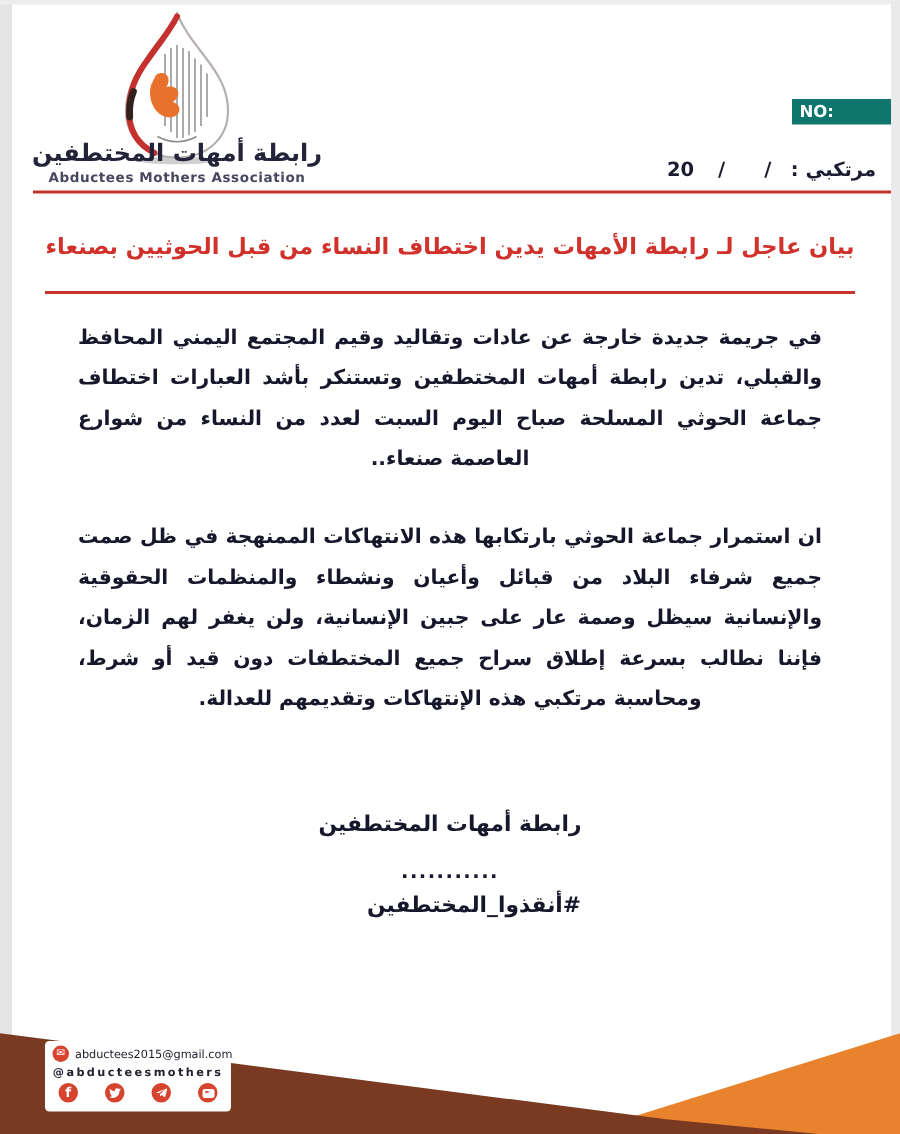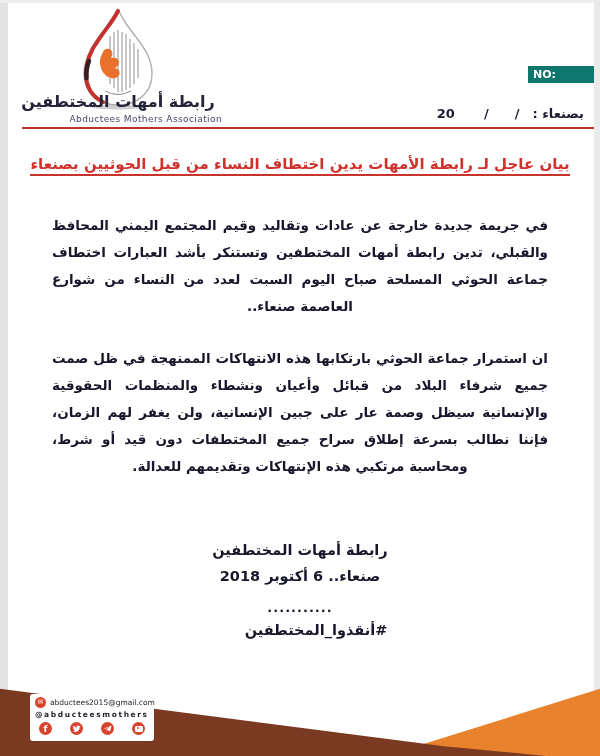--- a/index.html
+++ b/index.html
@@ -10,36 +10,36 @@
   }
   
   .edge-left{position:absolute;left:0;top:0;width:8px;height:756px;background:#e4e4e4;}
   .edge-top{position:absolute;left:0;top:0;width:600px;height:3px;background:#ededed;}
   .edge-right{position:absolute;right:0;top:0;width:6px;height:756px;background:#eaeaea;}
 
   
   .logo-wrap{position:absolute;left:70px;top:6px;width:96px;height:100px;}
   .org-ar{position:absolute;left:14px;top:92px;width:208px;text-align:center;
     direction:rtl;font-size:16px;font-weight:bold;color:#23233a;}
-  .org-en{position:absolute;left:14px;top:114px;width:208px;text-align:right;
-    font-size:9px;font-weight:normal;color:#474760;letter-spacing:.4px;}
+  .org-en{position:absolute;left:14px;top:114px;width:208px;text-align:center;
+    font-size:9px;font-weight:bold;color:#474760;letter-spacing:.4px;}
   .red-rule{position:absolute;left:22px;top:127px;width:572px;height:2px;background:#c0322c;}
 
   .no-box{position:absolute;left:528px;top:66px;width:66px;height:17px;
     background:#0f766e;color:#ffffff;font-size:11px;font-weight:bold;
     line-height:17px;padding-left:5px;box-sizing:border-box;}
   .date-row{position:absolute;right:16px;top:106px;direction:rtl;
     font-size:13px;font-weight:bold;color:#1c1c30;}
   .date-row .slash{display:inline-block;margin:0 13px;}
-  .date-row .year{display:inline-block;margin-right:16px;text-align:right;}
+  .date-row .year{display:inline-block;margin-right:3px;text-align:right;}
 
   
   .title-row{position:absolute;left:0;top:154px;width:600px;text-align:center;direction:rtl;}
   .title-row span{display:inline-block;color:#d0312b;font-size:15px;font-weight:bold;
-    padding-bottom:1px;border-bottom:2px solid #c8332c;}
+    padding-bottom:21px;border-bottom:2px solid #c8332c;}
 
   
   .body-text{position:absolute;left:52px;top:212px;width:496px;direction:rtl;
     color:#17172b;font-size:13.5px;font-weight:bold;line-height:27px;
     text-align:justify;text-align-last:center;}
   .body-text p{margin:0 0 25px 0;}
 
   
   .sig-block{position:absolute;left:0;top:542px;width:600px;text-align:center;direction:rtl;
     color:#17172b;font-weight:bold;font-size:14.5px;}
@@ -53,21 +53,21 @@
   .wedge-brown{position:absolute;left:0;top:686px;width:600px;height:70px;
     background:#7a3a21;clip-path:polygon(0 4%,74% 86%,91% 100%,0 100%);}
 
   
   .badge{position:absolute;left:30px;top:694px;width:124px;height:47px;background:#ffffff;
     border-radius:3px;box-sizing:border-box;padding:3px 5px 2px 5px;}
   .badge-row1{display:flex;align-items:center;gap:4px;}
   .mail-circle{width:11px;height:11px;border-radius:50%;background:#d7442e;color:#fff;
     font-size:7px;line-height:11px;text-align:center;flex:0 0 auto;}
   .badge-email{font-size:7.5px;font-weight:normal;color:#22222f;white-space:nowrap;}
-  .badge-handle{margin-top:2px;font-size:7.5px;font-weight:bold;
+  .badge-handle{margin-top:2px;text-align:center;font-size:7.5px;font-weight:bold;
     color:#22222f;letter-spacing:1.6px;white-space:nowrap;}
   .badge-icons{margin-top:3px;display:flex;justify-content:space-between;padding:0 4px;}
   .s-circle{width:13px;height:13px;border-radius:50%;background:#d7442e;color:#fff;
     display:flex;align-items:center;justify-content:center;font-size:9px;font-weight:bold;}
   .s-circle svg{display:block;}
   .yt-rect{width:8px;height:6px;background:#fff;border-radius:1.5px;position:relative;}
   .yt-rect:after{content:"";position:absolute;left:2.5px;top:1.2px;border-left:3.5px solid #d7442e;
     border-top:1.8px solid transparent;border-bottom:1.8px solid transparent;}
 </style>
 </head>
@@ -90,35 +90,34 @@
       <path d="M34,44 C40,40 45,46 41,52 C49,50 52,58 45,62 C53,64 50,74 41,72 C32,70 28,58 31,50 Z" fill="#e8722b"></path>
       <path d="M35,85 q13,7 26,0" fill="none" stroke="#8a8a8a" stroke-width="1"></path>
     </svg>
   </div>
   <div class="org-ar">رابطة أمهات المختطفين</div>
   <div class="org-en">Abductees Mothers Association</div>
   <div class="red-rule"></div>
 
   <div class="no-box">NO:</div>
   <div class="date-row">
-    <span>بصنعاء :</span><span class="slash">/</span><span class="slash">/</span><span class="year">20</span>
+    <span>مرتكبي :</span><span class="slash">/</span><span class="slash">/</span><span class="year">20</span>
   </div>
 
   <div class="title-row">
     <span>بيان عاجل لـ رابطة الأمهات يدين اختطاف النساء من قبل الحوثيين بصنعاء</span>
   </div>
 
   <div class="body-text">
     <p>في جريمة جديدة خارجة عن عادات وتقاليد وقيم المجتمع اليمني المحافظ والقبلي، تدين رابطة أمهات المختطفين وتستنكر بأشد العبارات اختطاف جماعة الحوثي المسلحة صباح اليوم السبت لعدد من النساء من شوارع العاصمة صنعاء..</p>
     <p>ان استمرار جماعة الحوثي بارتكابها هذه الانتهاكات الممنهجة في ظل صمت جميع شرفاء البلاد من قبائل وأعيان ونشطاء والمنظمات الحقوقية والإنسانية سيظل وصمة عار على جبين الإنسانية، ولن يغفر لهم الزمان، فإننا نطالب بسرعة إطلاق سراح جميع المختطفات دون قيد أو شرط، ومحاسبة مرتكبي هذه الإنتهاكات وتقديمهم للعدالة.</p>
   </div>
 
   <div class="sig-block">
     <div>رابطة أمهات المختطفين</div>
-    <div class="sig-date">صنعاء.. 6 أكتوبر 2018</div>
     <div class="sig-dots">...........</div>
     <div class="sig-tag">#أنقذوا_المختطفين</div>
   </div>
 
   <div class="tri-orange"></div>
   <div class="wedge-brown"></div>
 
   <div class="badge">
     <div class="badge-row1">
       <span class="mail-circle">✉</span>

